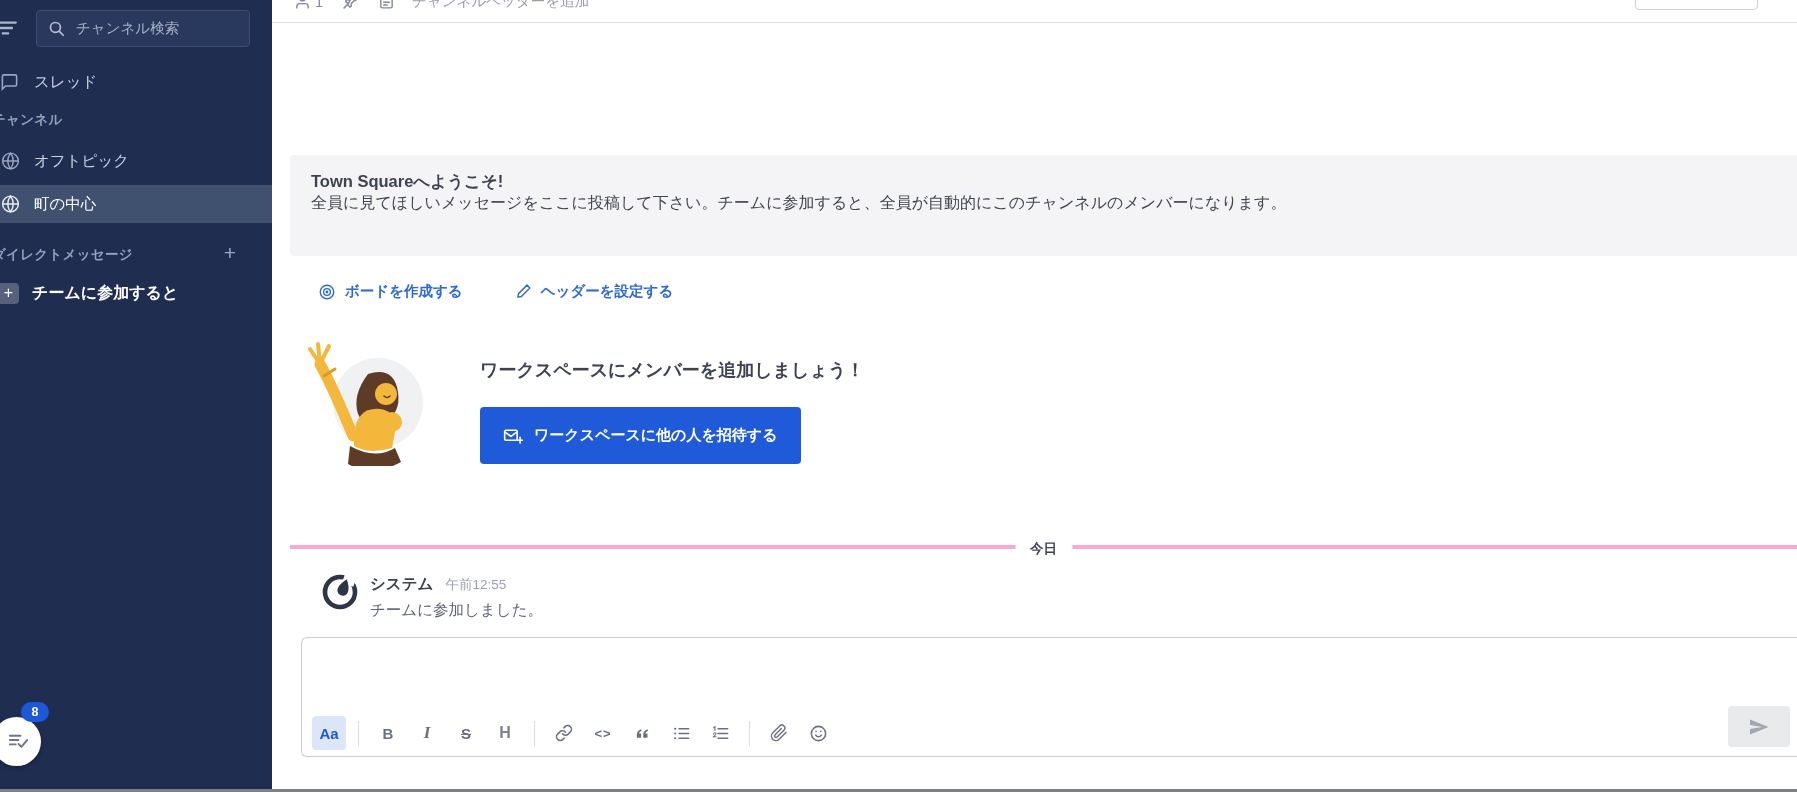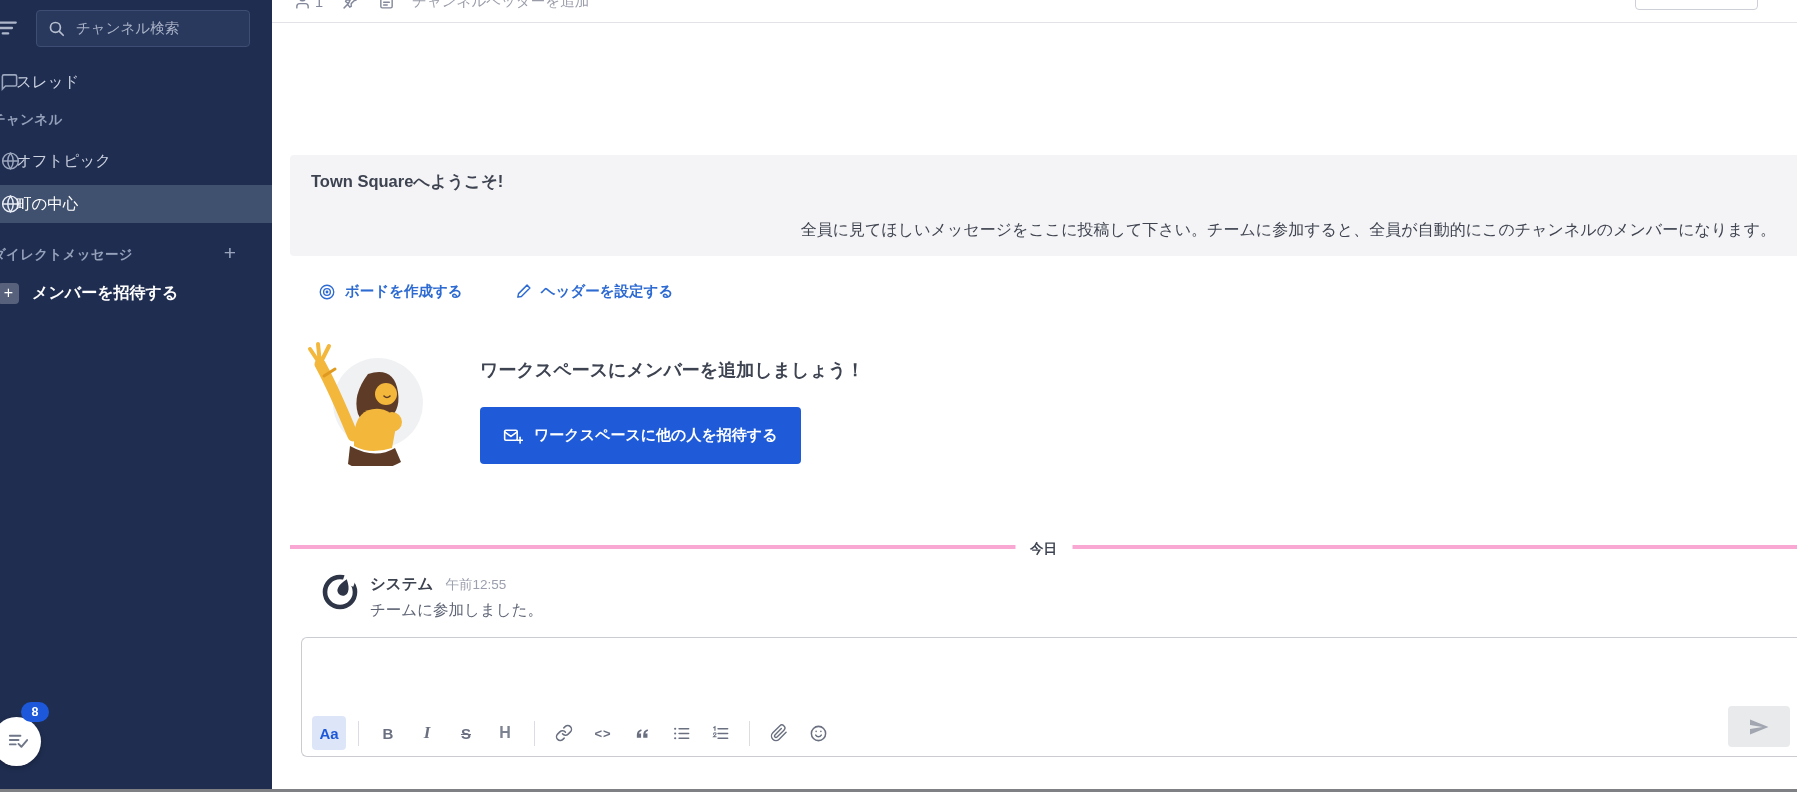--- a/index.html
+++ b/index.html
@@ -11,21 +11,21 @@
 
   
   .sidebar{position:absolute;left:0;top:0;width:272px;height:789px;background:#1f2d50;overflow:hidden;}
   .filter-btn{position:absolute;left:-10px;top:12px;width:32px;height:32px;display:flex;align-items:center;justify-content:center;color:#aeb7ca;}
   .search-box{position:absolute;left:36px;top:10px;width:214px;height:37px;background:#29395d;border:1px solid #3d4d73;border-radius:4px;display:flex;align-items:center;gap:9px;padding:0 11px;box-sizing:border-box;}
   .search-box svg{flex:0 0 auto;color:#b6bed0;}
   .search-box input{background:transparent;border:none;outline:none;width:100%;font-size:14.5px;color:#d5dae6;font-family:Liberation Serif, serif;}
   .search-box input::placeholder{color:#aab3c8;opacity:1;}
   .side-row{position:absolute;left:0;width:272px;height:36px;display:flex;align-items:center;color:#ccd2e0;font-size:15.5px;cursor:pointer;}
   .side-row .row-icon{position:absolute;left:0px;top:50%;transform:translateY(-50%);color:#9ba6bd;display:flex;}
-  .side-row .row-label{padding-left:16px;}
+  .side-row .row-label{padding-left:34px;}
   .row-threads{top:64px;}
   .category{position:absolute;left:-8px;font-size:13.5px;font-weight:700;color:#95a0ba;letter-spacing:.3px;cursor:pointer;}
   .cat-channels{top:111px;}
   .cat-dm{top:246px;}
   .row-ch1{top:142px;height:38px;}
   .row-ch2{top:185px;height:38px;background:#40506f;color:#fff;}
   .row-ch2 .row-icon{color:#e8ecf4;}
   .dm-plus{position:absolute;right:30px;top:241px;width:24px;height:24px;color:#9aa5bd;font-size:21px;line-height:24px;text-align:center;cursor:pointer;font-weight:400;}
   .invite-row{position:absolute;left:-2px;top:283px;display:flex;align-items:center;gap:13px;cursor:pointer;}
   .invite-plus{width:21px;height:21px;border-radius:4px;background:rgba(255,255,255,.25);color:#fff;font-size:16px;line-height:20px;text-align:center;flex:0 0 auto;}
@@ -39,21 +39,21 @@
   .main-header{position:absolute;left:0;right:0;top:0;height:22px;border-bottom:1px solid #e3e3e7;}
   .header-items{position:absolute;left:16px;top:-10px;display:flex;align-items:center;gap:7px;color:#82879a;}
   .hdr-btn{display:flex;align-items:center;gap:4px;padding:3px 6px;color:#82879a;cursor:pointer;}
   .hdr-count{font-size:14.5px;color:#82879a;}
   .hdr-add-label{font-size:14.5px;color:#9a9da9;padding-left:4px;cursor:pointer;}
   .ghost-btn{position:absolute;top:-15px;right:39px;width:121px;height:23px;border:1px solid #cdd0d6;border-radius:4px;background:#fff;cursor:pointer;}
 
   .page-title{position:absolute;left:18px;top:90px;font-size:29px;font-weight:700;color:#3d4350;}
   .welcome-panel{position:absolute;left:18px;right:0;top:155px;height:101px;background:#f4f4f6;border-radius:4px 0 0 4px;box-sizing:border-box;padding:16px 21px;}
   .welcome-title{font-size:16.5px;font-weight:700;color:#3d4350;}
-  .welcome-text{margin-top:27px;font-size:16px;color:#3f4450;text-align:right;}
+  .welcome-text{font-size:16px;color:#3f4450;}
 
   .intro-links{position:absolute;left:46px;top:282px;display:flex;gap:52px;}
   .intro-link{display:flex;align-items:center;gap:9px;color:#2d6ad2;font-size:14.5px;font-weight:700;cursor:pointer;}
   .intro-link svg{color:#2d6ad2;}
 
   .illus-circle{position:absolute;left:61px;top:358px;width:90px;height:90px;border-radius:50%;background:#f0f1f3;}
   .illus-svg{position:absolute;left:26px;top:334px;}
   .invite-heading{position:absolute;left:208px;top:358px;font-size:18px;font-weight:700;color:#3d4350;}
   .invite-btn{position:absolute;left:208px;top:407px;height:57px;background:#1f5bd8;border:none;border-radius:4px;color:#fff;display:flex;align-items:center;gap:11px;padding:0 23px;font-size:15px;font-weight:700;font-family:inherit;cursor:pointer;}
 
@@ -135,21 +135,21 @@
         </svg>
       </span>
       <span class="row-label">町の中心</span>
     </div>
 
     <div class="category cat-dm">ダイレクトメッセージ</div>
     <div class="dm-plus">+</div>
 
     <div class="invite-row">
       <span class="invite-plus">+</span>
-      <span class="invite-label">メンバーを招待する</span>
+      <span class="invite-label">チームに参加すると</span>
     </div>
 
     <div class="tasks-circle">
       <svg width="23" height="23" viewBox="0 0 24 24" fill="none" stroke="currentColor" stroke-width="2" stroke-linecap="round" stroke-linejoin="round">
         <line x1="3" y1="6" x2="14" y2="6"></line>
           <line x1="3" y1="10.5" x2="12" y2="10.5"></line>
           <line x1="3" y1="15" x2="9" y2="15"></line>
         <path d="M12 14.5l3 3 6-7"></path>
       </svg>
     </div>

